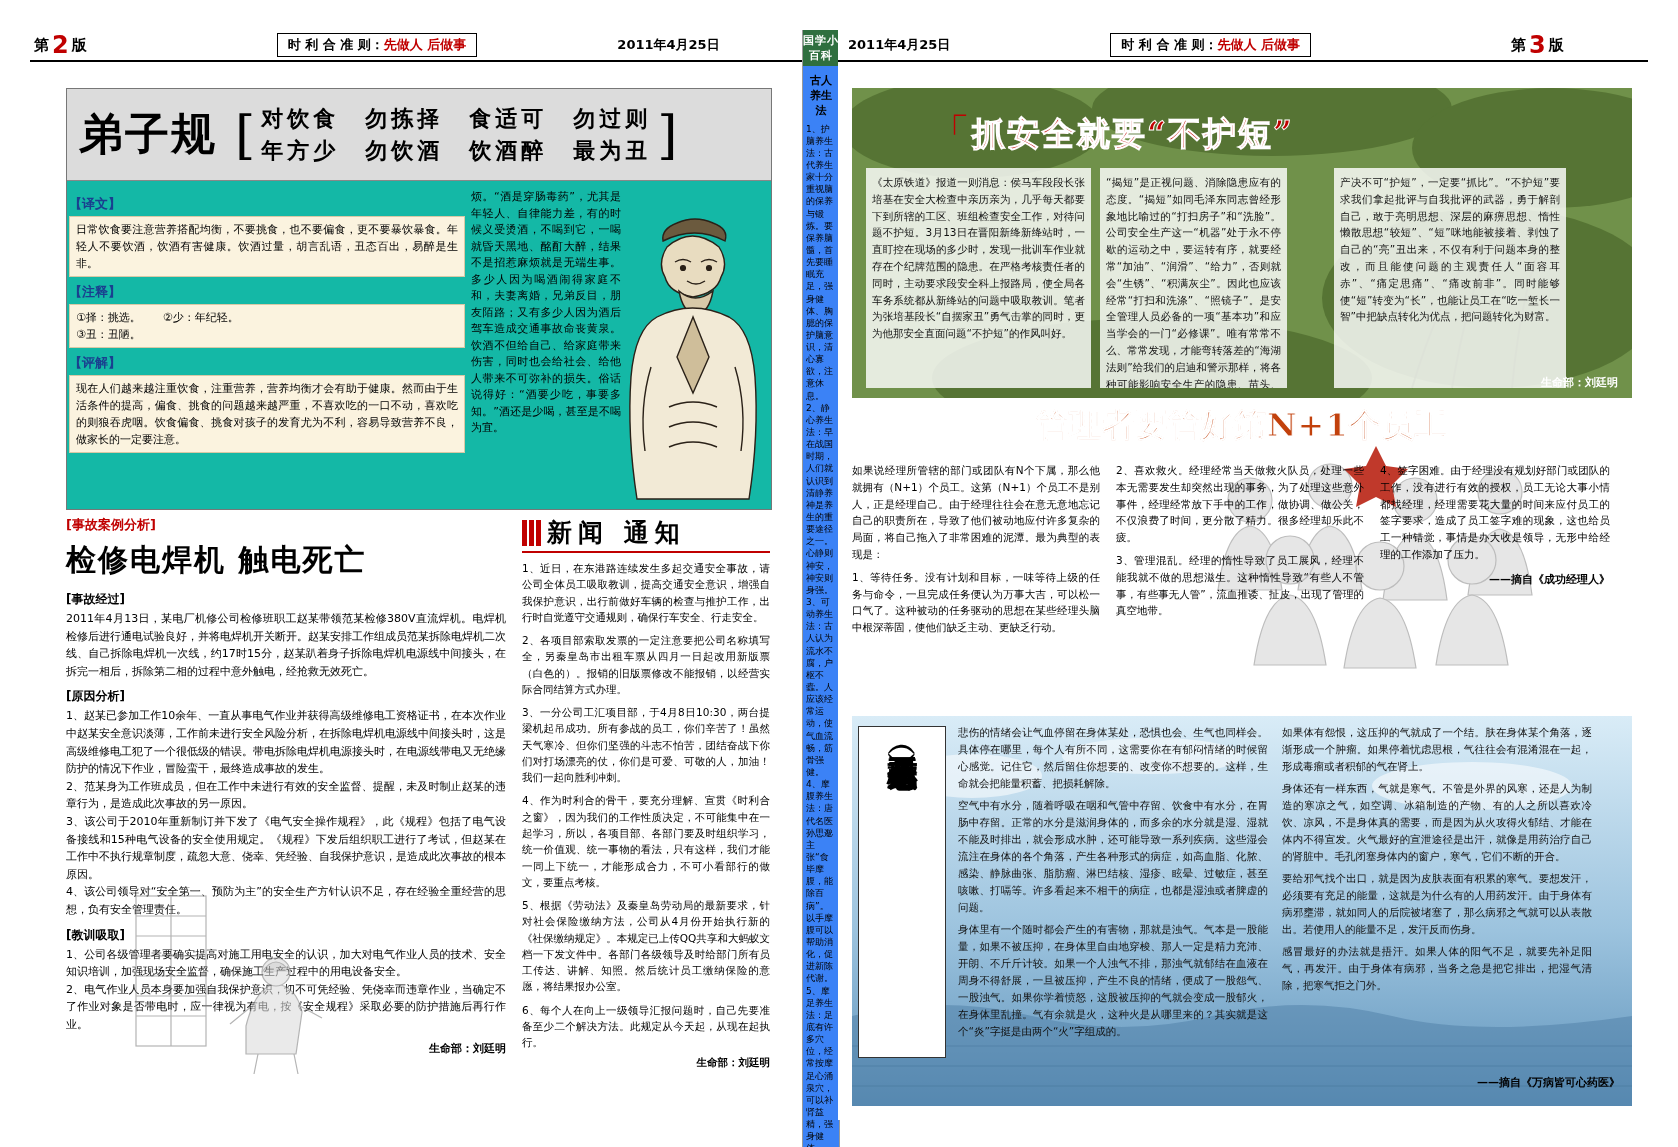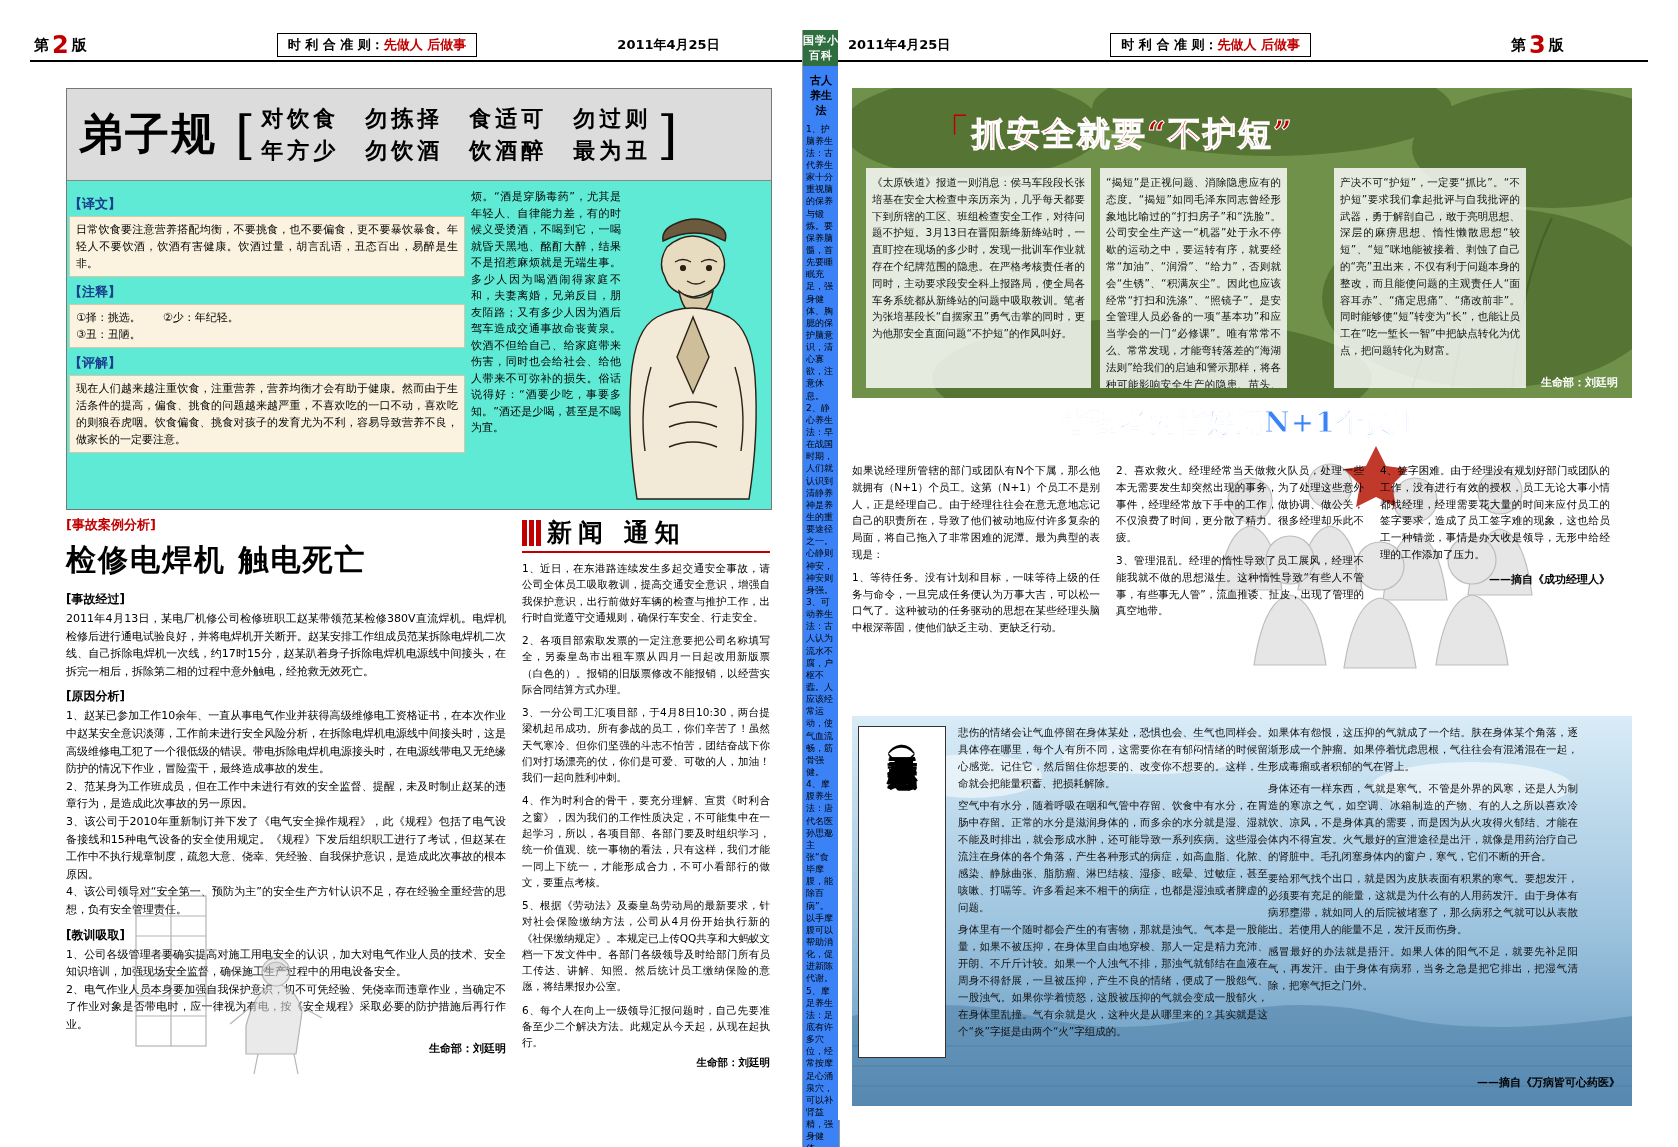--- a/index.html
+++ b/index.html
@@ -15,21 +15,21 @@
   .gutter{position:absolute;left:802px;top:30px;width:36px;height:1142px;background:#3b82f6;border-left:1px solid #999;border-right:1px solid #999;}
 
   
   .masthead{position:relative;height:30px;border-bottom:2px solid #000;display:flex;align-items:center;}
   .ban-no{font-size:15px;font-weight:bold;display:flex;align-items:center;gap:3px;}
   .ban-num{color:#c00000;font-size:24px;font-weight:bold;line-height:20px;}
   .mh-center{border:1px solid #000;padding:2px 10px;font-size:13px;font-weight:bold;display:flex;gap:0;align-items:center;}
   .mh-date{font-size:13px;font-weight:bold;}
 
   
-  .dzg{position:absolute;left:36px;top:58px;width:704px;height:420px;border:1px solid #777;background:#5eead4;}
+  .dzg{position:absolute;left:36px;top:58px;width:704px;height:420px;border:1px solid #777;background:#14b8a6;}
   .dzg-head{height:92px;background:#dcdcdc;border-bottom:1px solid #888;display:flex;align-items:center;padding:0 12px;box-sizing:border-box;}
   .dzg-title{font-family:"DejaVu Serif","Liberation Serif",serif;font-size:44px;font-weight:bold;letter-spacing:2px;}
   .dzg-verse{margin-left:18px;display:flex;align-items:center;font-size:22px;font-weight:bold;font-family:"DejaVu Serif",serif;}
   .dzg-verse .brk{font-size:52px;font-weight:300;}
   .dzg-lines{display:flex;flex-direction:column;gap:2px;margin:0 6px;}
   .dzg-lines div{letter-spacing:4px;}
   .dzg-body{display:flex;height:326px;}
   .dzg-left{width:400px;padding:8px 2px;box-sizing:border-box;}
   .dzg-sec-title{color:#1a3f8f;font-size:13px;font-weight:bold;margin:6px 0 3px;}
   .dzg-sec-box{background:#fbf3df;border:1px solid #d8c9a6;padding:4px 6px;font-size:11px;line-height:1.55;text-align:justify;}
@@ -62,27 +62,27 @@
 
   
   .photo-banner{position:absolute;left:852px;top:88px;width:780px;height:310px;background:linear-gradient(180deg,#6d8f45 0%,#8aa95d 35%,#4d6b2e 100%);overflow:hidden;}
   .pb-title{position:absolute;left:120px;top:24px;font-size:33px;font-weight:bold;color:#c00000;-webkit-text-stroke:1px #fff;letter-spacing:2px;font-family:"DejaVu Serif",serif;}
   .pb-quote{position:absolute;left:78px;top:18px;font-size:40px;color:#c00000;}
   .pb-textcol{position:absolute;left:14px;top:80px;width:330px;font-size:10.5px;line-height:1.6;color:#111;text-align:justify;background:rgba(255,255,255,.82);padding:6px;box-sizing:border-box;}
   .pb-textcol2{left:352px;}
   .pb-textcol3{left:474px;width:300px;}
   .pb-sign{position:absolute;right:14px;bottom:8px;font-size:11px;font-weight:bold;color:#fff;}
 
-  .mgr-title{position:absolute;left:852px;top:404px;width:780px;text-align:center;font-size:28px;font-weight:bold;color:#3b82f6;-webkit-text-stroke:1px #fff;font-family:"DejaVu Serif",serif;letter-spacing:1px;}
+  .mgr-title{position:absolute;left:852px;top:404px;width:780px;text-align:center;font-size:32px;font-weight:bold;color:#c2410c;-webkit-text-stroke:1px #fff;font-family:"DejaVu Serif",serif;letter-spacing:1px;}
   .mgr-cols{position:absolute;left:852px;top:460px;width:780px;height:250px;display:flex;gap:16px;}
   .mgr-col{width:248px;font-size:10.5px;line-height:1.6;text-align:justify;}
 
   .heart{position:absolute;left:852px;top:716px;width:780px;height:390px;background:linear-gradient(180deg,#cfe3f2 0%,#9ec2dd 45%,#6f9fc4 100%);overflow:hidden;}
   .heart-vtitle{position:absolute;left:6px;top:10px;width:86px;height:330px;background:#fff;border:1px solid #333;}
-  .heart-cols{position:absolute;left:106px;top:8px;width:660px;display:flex;}
+  .heart-cols{position:absolute;left:106px;top:8px;width:660px;display:flex;gap:14px;}
   .heart-col{width:310px;font-size:10.5px;line-height:1.62;text-align:justify;color:#111;}
   .heart-sign{position:absolute;right:12px;bottom:16px;font-size:11px;font-weight:bold;}
 </style>
 </head>
 <body>
 
 <div class="page">
 
   <div class="left-page">
 
@@ -234,21 +234,21 @@
       <g stroke="#3c5522" stroke-width="2" fill="none" opacity=".6">
         <path d="M600 300 q20 -120 60 -190"></path>
           <path d="M660 300 q10 -110 40 -170"></path>
         <path d="M560 300 q30 -100 70 -150"></path>
       </g>
     </svg>
     <div class="pb-quote">「</div>
     <div class="pb-title">抓安全就要“不护短”</div>
     <div class="pb-textcol" style="width:225px;height:220px;overflow:hidden;">《太原铁道》报道一则消息：侯马车段段长张培基在安全大检查中亲历亲为，几乎每天都要下到所辖的工区、班组检查安全工作，对待问题不护短。3月13日在晋阳新绛新绛站时，一直盯控在现场的多少时，发现一批训车作业就存在个纪牌范围的隐患。在严格考核责任者的同时，主动要求段安全科上报路局，使全局各车务系统都从新绛站的问题中吸取教训。笔者为张培基段长“自摆家丑”勇气击掌的同时，更为他那安全直面问题“不护短”的作风叫好。</div>
     <div class="pb-textcol pb-textcol2" style="left:248px;width:187px;height:220px;overflow:hidden;">“揭短”是正视问题、消除隐患应有的态度。“揭短”如同毛泽东同志曾经形象地比喻过的“打扫房子”和“洗脸”。公司安全生产这一“机器”处于永不停歇的运动之中，要运转有序，就要经常“加油”、“润滑”、“给力”，否则就会“生锈”、“积满灰尘”。因此也应该经常“打扫和洗涤”、“照镜子”。是安全管理人员必备的一项“基本功”和应当学会的一门“必修课”。唯有常常不么、常常发现，才能弯转落差的“海湖法则”给我们的启迪和警示那样，将各种可能影响安全生产的隐患、苗头、征兆消除在萌芽状态。安全生</div>
-    <div class="pb-textcol pb-textcol3" style="left:482px;width:192px;height:220px;overflow:hidden;">产决不可“护短”，一定要“抓比”。“不护短”要求我们拿起批评与自我批评的武器，勇于解剖自己，敢于亮明思想、深层的麻痹思想、惰性懒散思想“较短”、“短”咪地能被接着、剥蚀了自己的“亮”丑出来，不仅有利于问题本身的整改，而且能使问题的主观责任人“面容耳赤”、“痛定思痛”、“痛改前非”。同时能够使“短”转变为“长”，也能让员工在“吃一堑长一智”中把缺点转化为优点，把问题转化为财富。</div>
+    <div class="pb-textcol pb-textcol3" style="left:482px;width:232px;height:220px;overflow:hidden;">产决不可“护短”，一定要“抓比”。“不护短”要求我们拿起批评与自我批评的武器，勇于解剖自己，敢于亮明思想、深层的麻痹思想、惰性懒散思想“较短”、“短”咪地能被接着、剥蚀了自己的“亮”丑出来，不仅有利于问题本身的整改，而且能使问题的主观责任人“面容耳赤”、“痛定思痛”、“痛改前非”。同时能够使“短”转变为“长”，也能让员工在“吃一堑长一智”中把缺点转化为优点，把问题转化为财富。</div>
     <div class="pb-sign">生命部：刘廷明</div>
   </div>
 
   <div class="mgr-title">管理者要管好第N+1个员工</div>
   <svg style="position:absolute;left:1180px;top:440px;" width="420" height="230" viewBox="0 0 420 230">
     <g fill="#e6e6e6" stroke="#bdbdbd" stroke-width="1.2">
       <circle cx="70" cy="60" r="22"></circle>
         <path d="M38 150 q8 -60 32 -64 q24 4 32 64z"></path>
       <circle cx="150" cy="46" r="22"></circle>
         <path d="M118 150 q8 -60 32 -64 q24 4 32 64z"></path>

